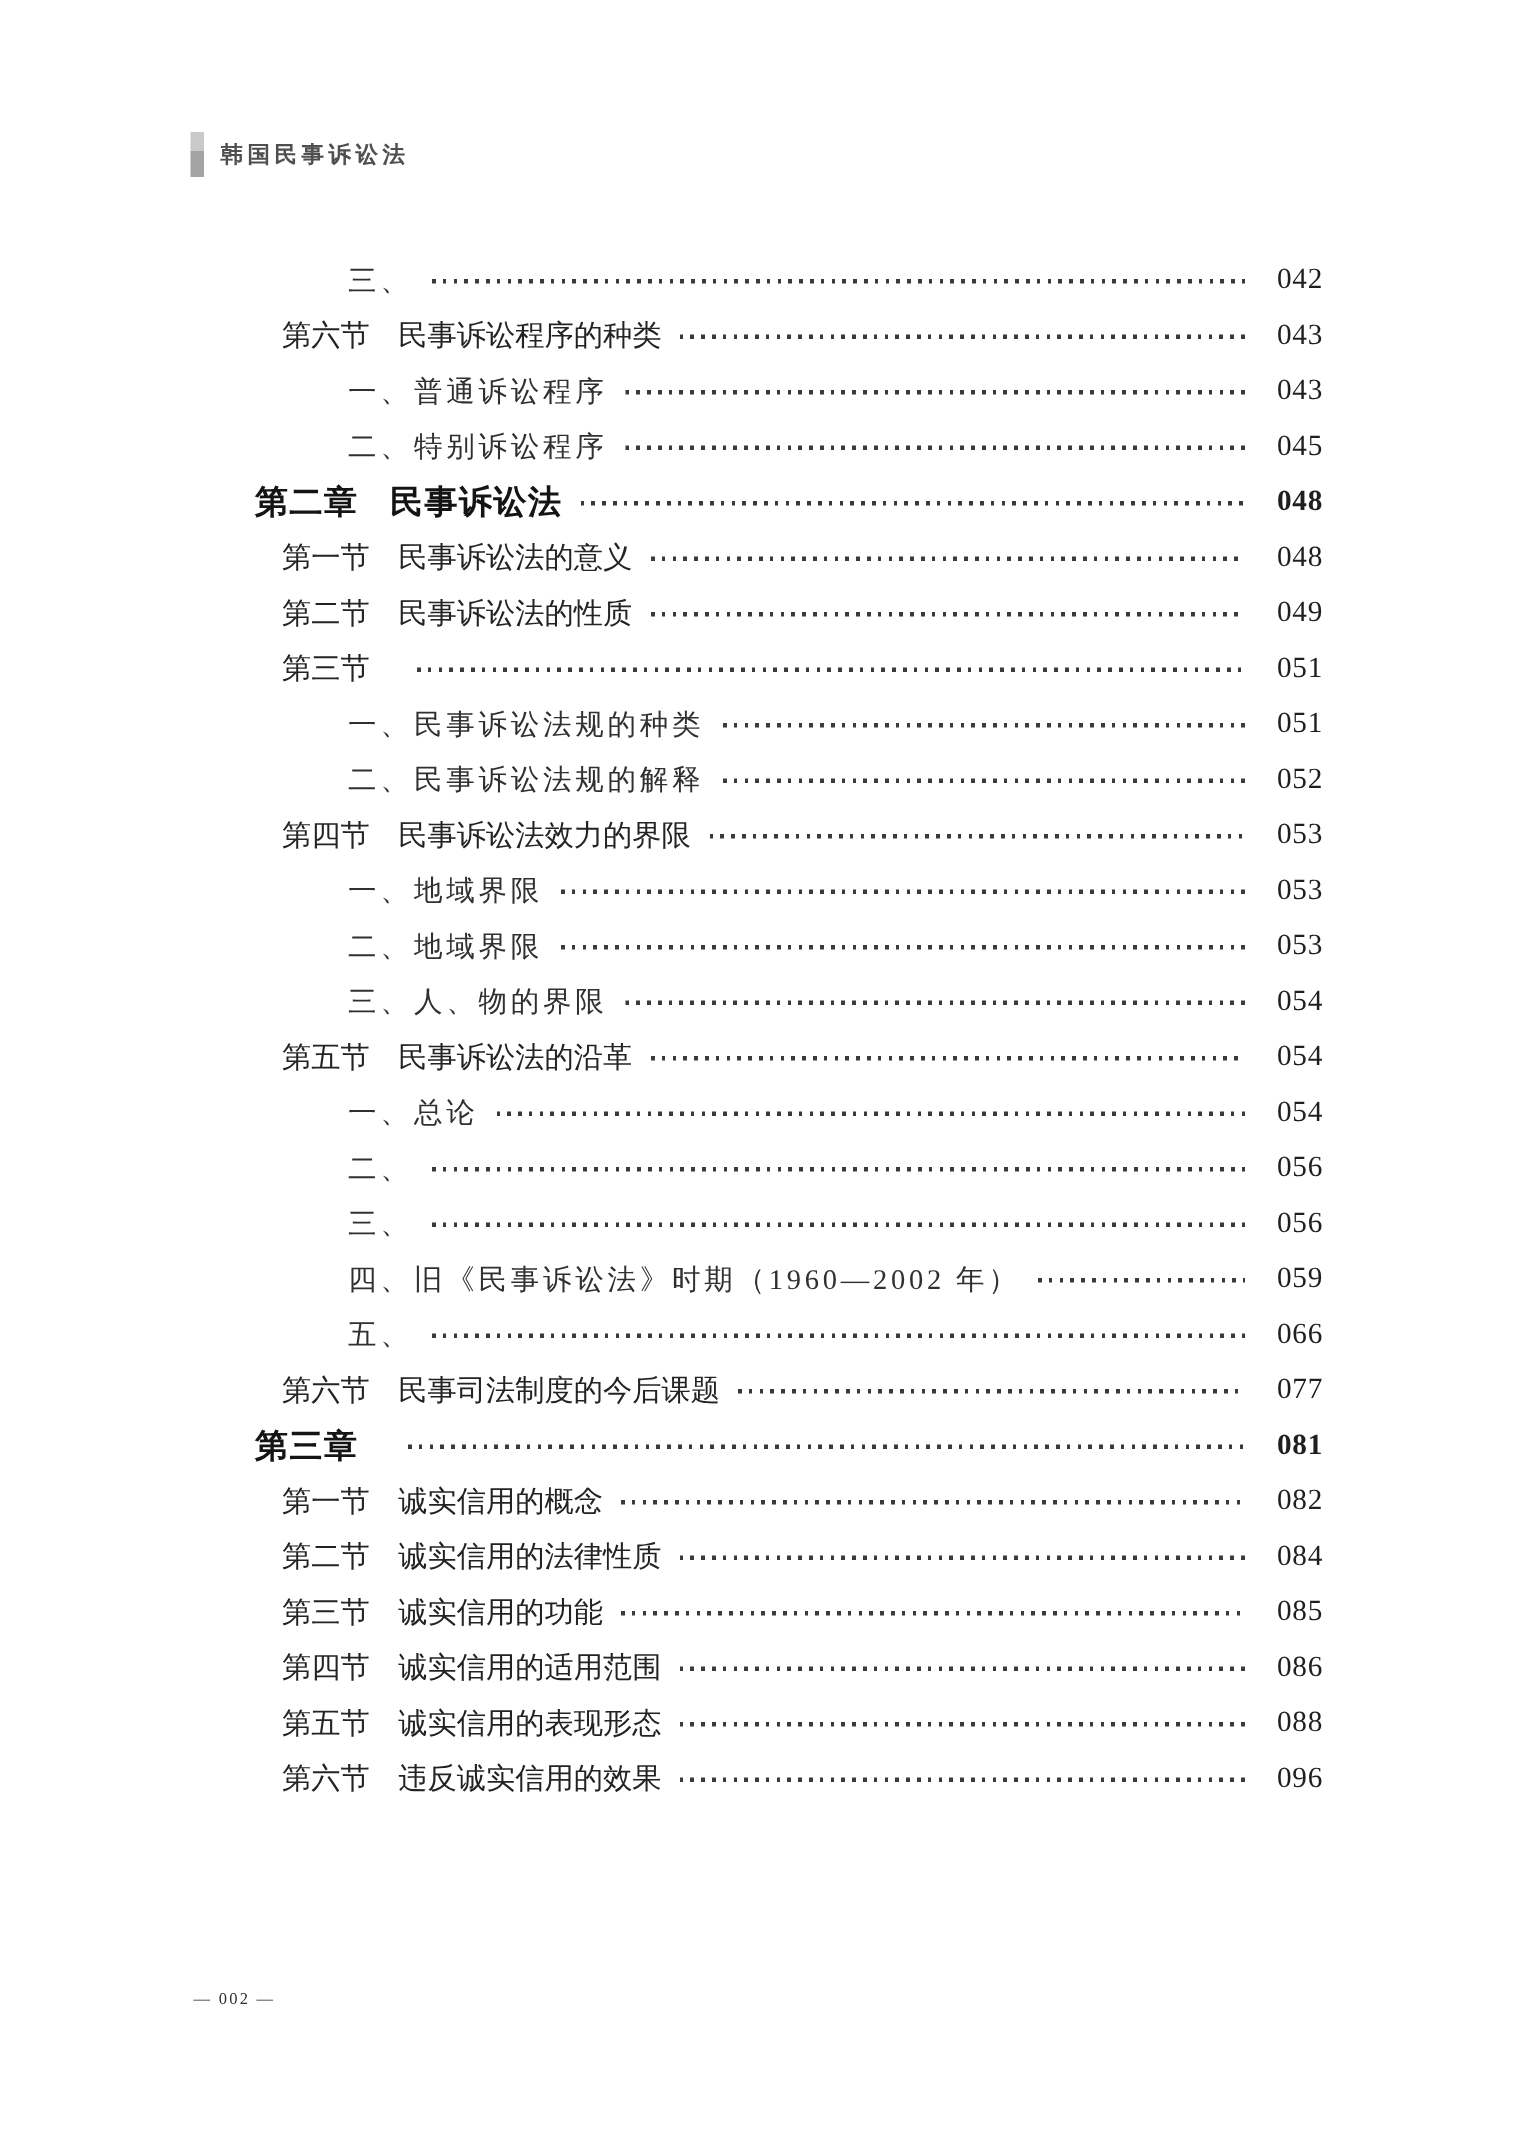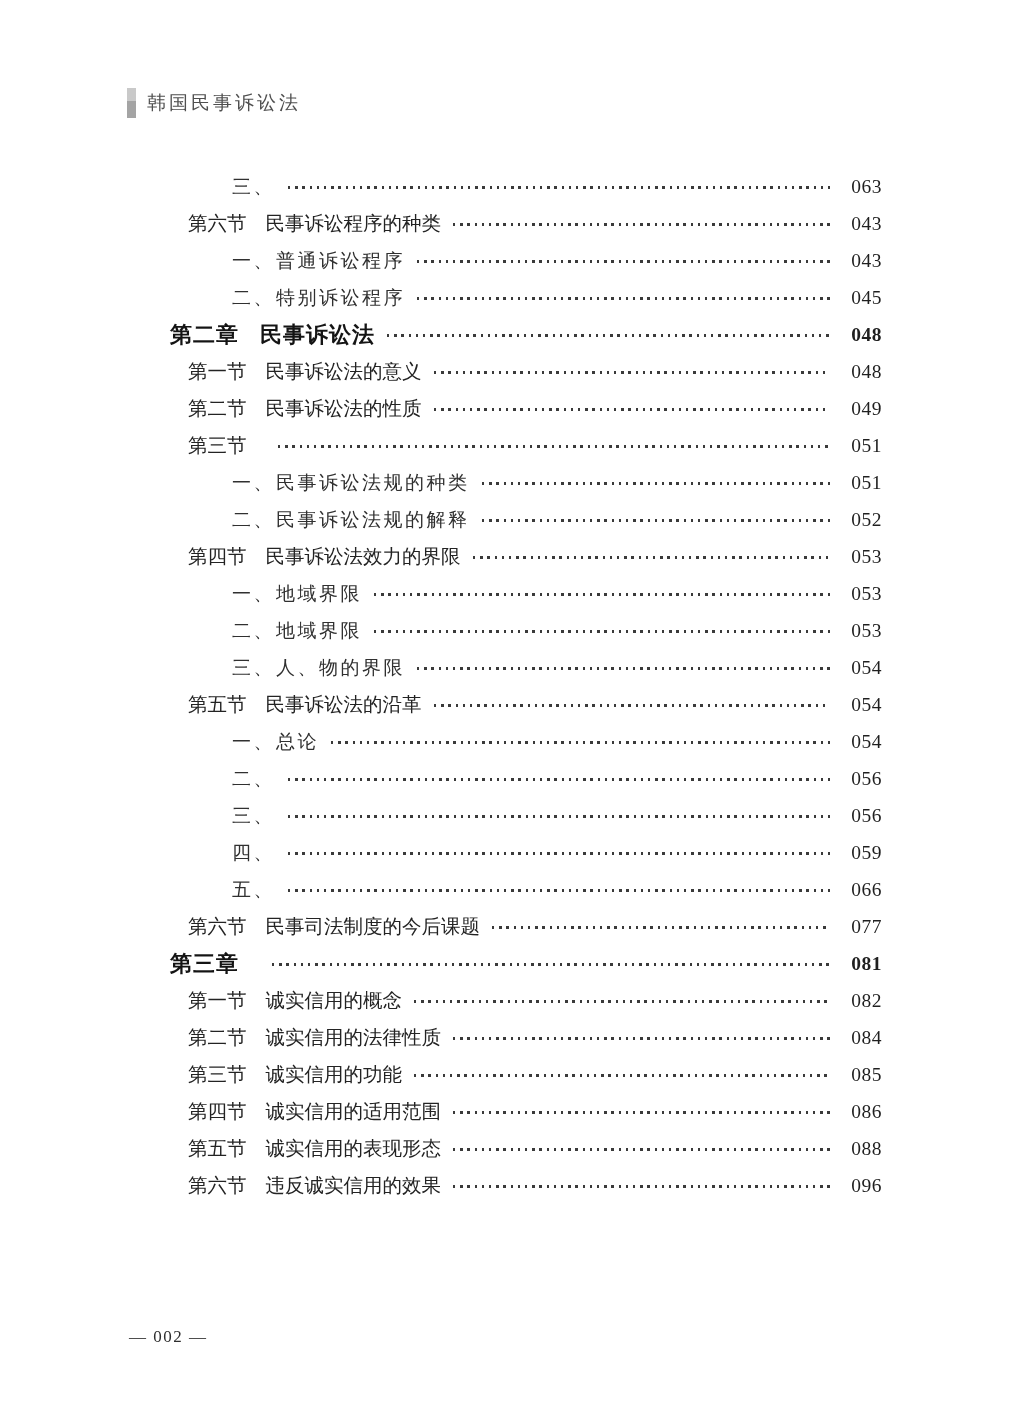--- a/index.html
+++ b/index.html
@@ -26,23 +26,24 @@
   .header-bar {
     width: 9px;
     height: 30px;
     margin-right: 11px;
     background: linear-gradient(to bottom,
       var(--header_bar_top, #c9c9c9) 0 42%,
       var(--header_bar_bottom, #a4a4a4) 42% 100%);
   }
   .header-title {
     font-family: "Liberation Serif", serif;
-    font-size: 19px;
+    font-size: 15px;
     letter-spacing: 3px;
     color: #4f4f4f;
+    font-weight: bold;
   }
 
   
   .toc {
     position: absolute;
     left: 170px;
     top: 168px;
     width: 712px;
   }
   .toc-row {
@@ -94,40 +95,40 @@
     color: #303030;
   }
   .level-item .num { margin-right: 1px; }
 
   
   .page-footer {
     position: absolute;
     left: 129px;
     top: 1327px;
     font-family: "Liberation Serif", serif;
-    font-size: 17px;
+    font-size: 11px;
     letter-spacing: 1.5px;
     color: #2e2e2e;
   }
 </style>
 </head>
 <body style="--header_bar_top: #c9c9c9; --header_bar_bottom: #a4a4a4; --dot_color: #3a3a3a;">
 
 <div class="page">
 
   <header class="page-header">
     <span class="header-bar"></span>
     <span class="header-title">韩国民事诉讼法</span>
   </header>
 
   <main class="toc" id="toc">
       <div class="toc-row level-item">
         <span class="num">三、</span>
         <span class="leader"></span>
-        <span class="pageno">063</span>
+        <span class="pageno">042</span>
       </div>
       <div class="toc-row level-section">
         <span class="num">第六节</span>
         <span class="title">民事诉讼程序的种类</span>
         <span class="leader"></span>
         <span class="pageno">043</span>
       </div>
       <div class="toc-row level-item">
         <span class="num">一、</span>
         <span class="title">普通诉讼程序</span>
@@ -216,20 +217,21 @@
         <span class="leader"></span>
         <span class="pageno">056</span>
       </div>
       <div class="toc-row level-item">
         <span class="num">三、</span>
         <span class="leader"></span>
         <span class="pageno">056</span>
       </div>
       <div class="toc-row level-item">
         <span class="num">四、</span>
+        <span class="title">旧《民事诉讼法》时期（1960—2002 年）</span>
         <span class="leader"></span>
         <span class="pageno">059</span>
       </div>
       <div class="toc-row level-item">
         <span class="num">五、</span>
         <span class="leader"></span>
         <span class="pageno">066</span>
       </div>
       <div class="toc-row level-section">
         <span class="num">第六节</span>

